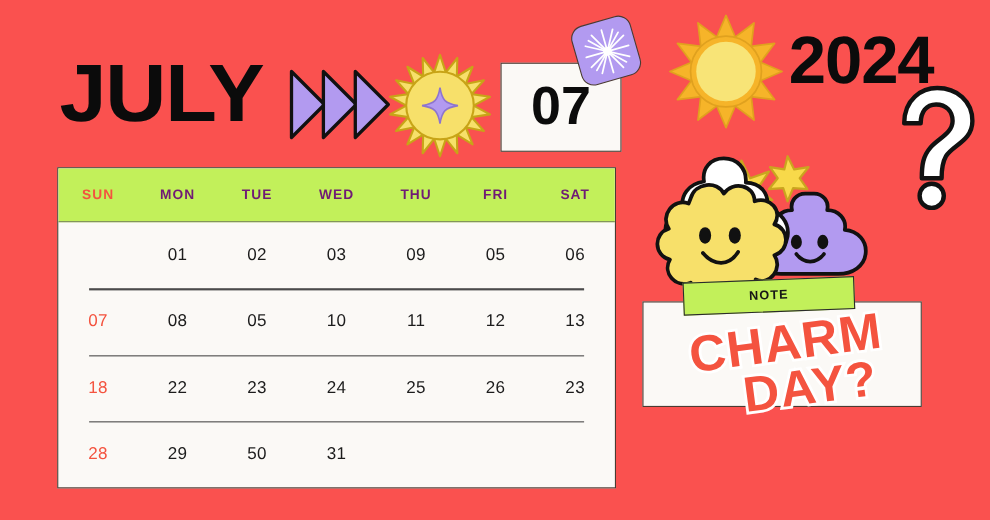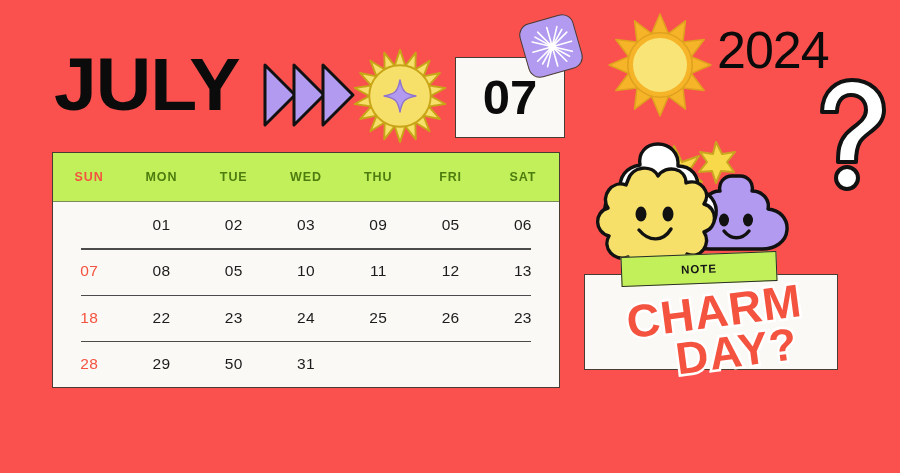--- a/index.html
+++ b/index.html
@@ -50,50 +50,50 @@
     border: 1.5px solid #4a3b32;
     border-radius: 12px;
     transform: rotate(-16deg);
   }
   .sticker-purple svg { position: absolute; inset: 0; }
 
   .sun-top { position: absolute; left: 608px; top: 13px; width: 104px; height: 104px; }
 
   .year {
     position: absolute; left: 717px; top: 24px;
-    font-size: 52px; font-weight: 400; color: #0b0b0b;
+    font-size: 61px; font-weight: 700; color: #0b0b0b;
     letter-spacing: -1px; line-height: 1;
   }
 
   .qmark { position: absolute; left: 806px; top: 76px; width: 86px; height: 116px; }
 
   
   .calendar {
     position: absolute;
     left: 52px; top: 152px;
-    width: 508px; height: 236px;
+    width: 508px; height: 292px;
     background: #fbf9f6;
     border: 1.6px solid #4a3b32;
     display: flex; flex-direction: column;
     overflow: hidden;
   }
   .cal-head {
     background: #c2f05a;
     border-bottom: 1.4px solid #7d8a5c;
     display: grid;
     grid-template-columns: repeat(7, 1fr);
     height: 49px;
     align-items: center;
   }
   .cal-head div {
     text-align: center;
     font-size: 12.5px;
     font-weight: 700;
     letter-spacing: 0.9px;
-    color: #4d7c0f;
+    color: #701a75;
   }
   .cal-head div.sun { color: #f4533f; }
 
   .cal-body { flex: 1; display: flex; flex-direction: column; }
   .cal-row {
     flex: 1;
     display: grid;
     grid-template-columns: repeat(7, 1fr);
     align-items: center;
     position: relative;

